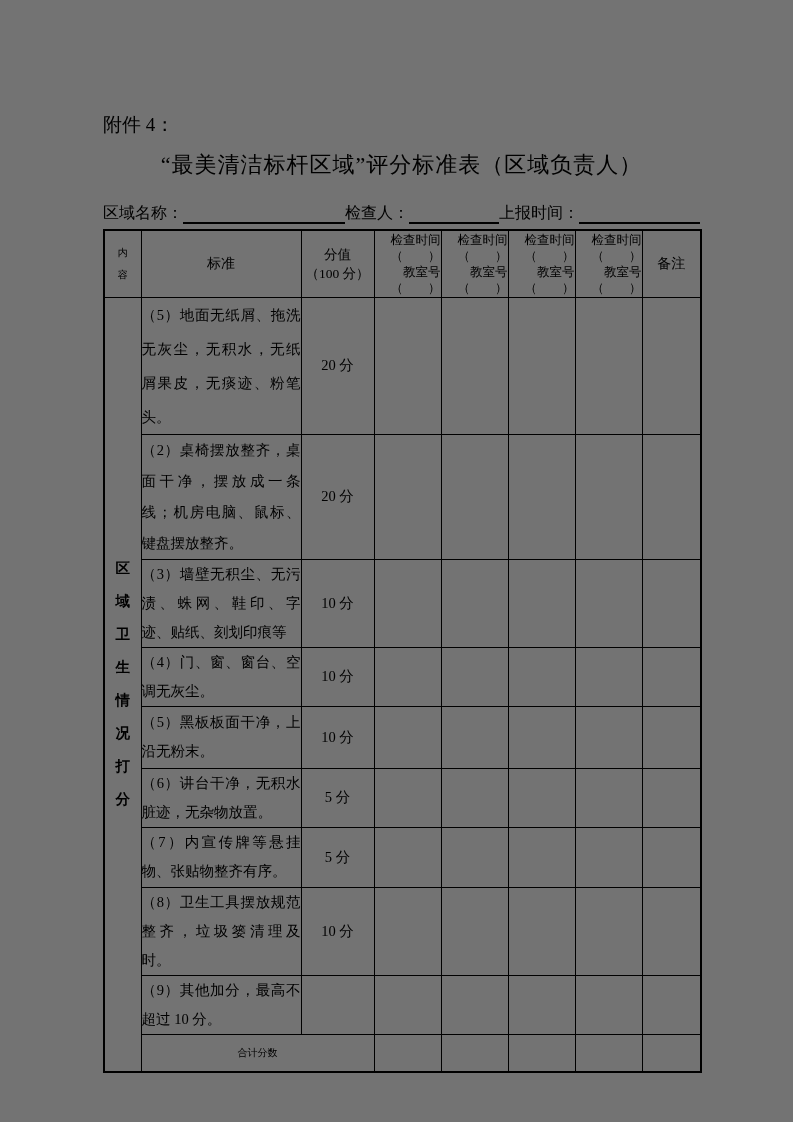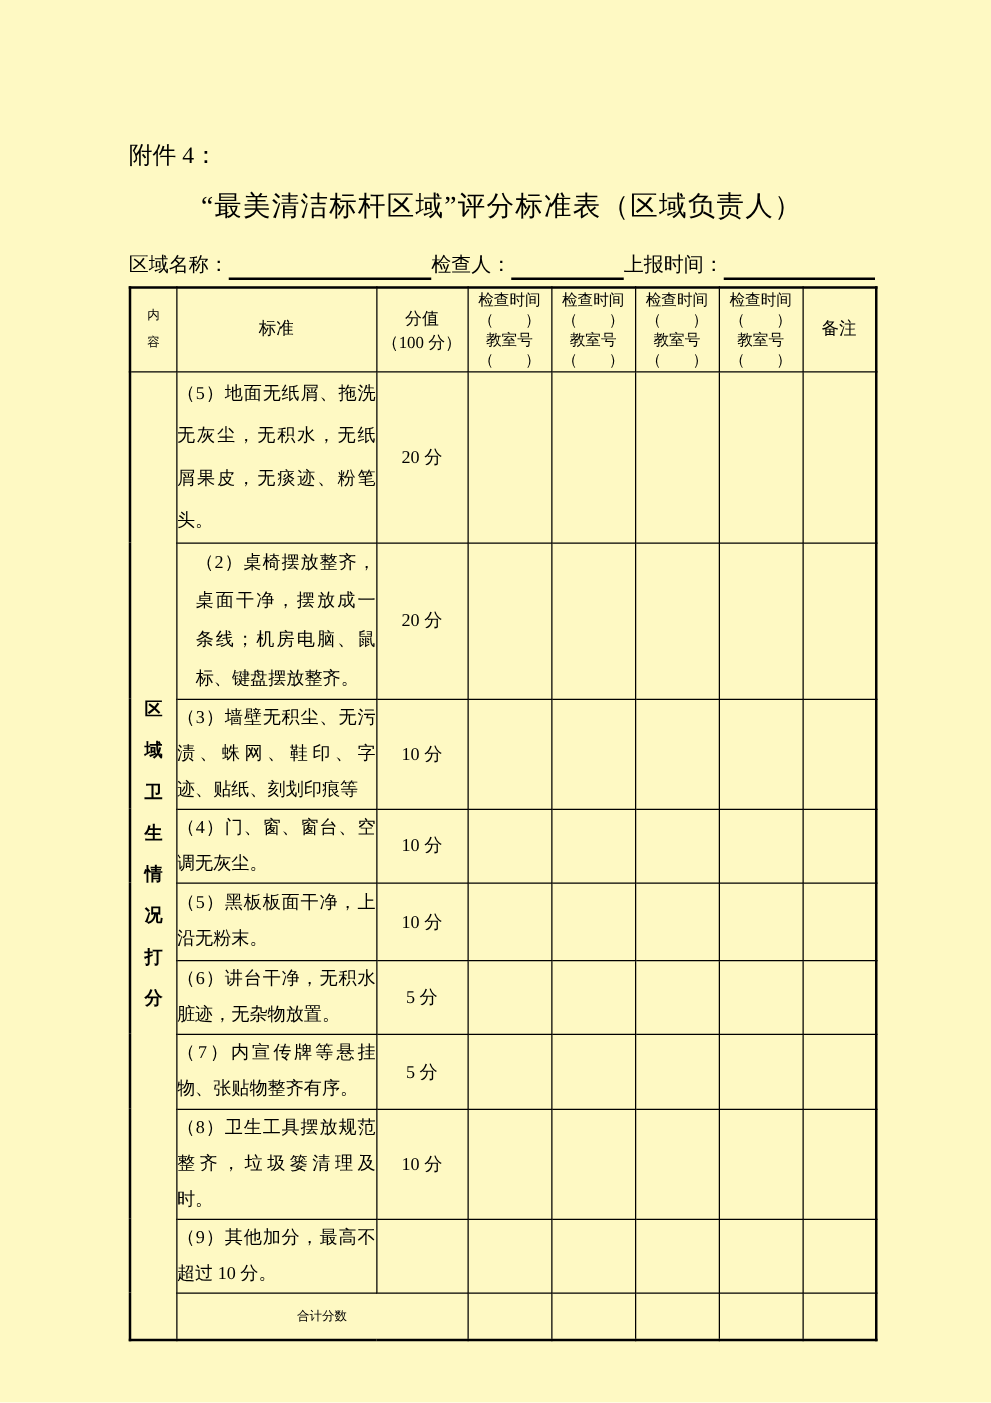--- a/index.html
+++ b/index.html
@@ -1,18 +1,18 @@
 <!DOCTYPE html>
 <html><head>
 <meta charset="utf-8">
 <style>
   * { margin:0; padding:0; box-sizing:border-box; }
   html,body { background:#ffffff; }
   .page {
-    width:793px; height:1122px; background:#fef9c3; position:relative;
+    width:793px; height:1122px; background:#737373; position:relative;
     font-family:"Liberation Serif","DejaVu Serif",serif; color:#000;
     overflow:hidden; margin:0 auto;
   }
   .content { position:absolute; left:103px; top:112px; width:597px; }
   .attachment { font-size:19px; line-height:26px; }
   .doc-title {
     font-size:22px; font-weight:normal; text-align:center;
     margin-top:12px; letter-spacing:1px; white-space:nowrap;
   }
   .form-line {
@@ -43,32 +43,32 @@
   tr.r4  { height:57px; }
   tr.r5  { height:62px; }
   tr.r6  { height:56px; }
   tr.r7  { height:60px; }
   tr.r8  { height:62px; }
   tr.r9  { height:57px; }
   tr.rt  { height:38px; }
   .hcell { text-align:center; font-size:14px; line-height:22px; }
   .vstack { width:1.2em; margin:0 auto; word-break:break-all; line-height:22px; font-size:10px; text-align:center; }
   .score-head div { text-align:center; font-size:13.5px; line-height:19px; }
-  .check-head div { text-align:center; font-size:12.5px; line-height:16px; white-space:nowrap; }
+  .check-head div { text-align:right; font-size:12.5px; line-height:16px; white-space:nowrap; }
   .group-cell { }
   .vert-label {
     width:1.1em; margin:0 auto; word-break:break-all;
     font-size:14.5px; line-height:33px; text-align:center;font-weight:bold;
   }
   td.std {
     text-align:justify; text-align-last:left; padding:0 7px;
     font-size:14.5px; line-height:29px;
   }
   tr.r1 td.std { line-height:34px; }
-  tr.r2 td.std { line-height:31px;padding-left:15px; }
+  tr.r2 td.std { line-height:31px; }
   td.score { text-align:center; font-size:14.5px; }
   td.total-cell { text-align:center; font-size:10px; }
 </style>
 </head>
 <body>
 
 <div class="page">
   <div class="content">
 
     <div class="attachment">附件 4：</div>

